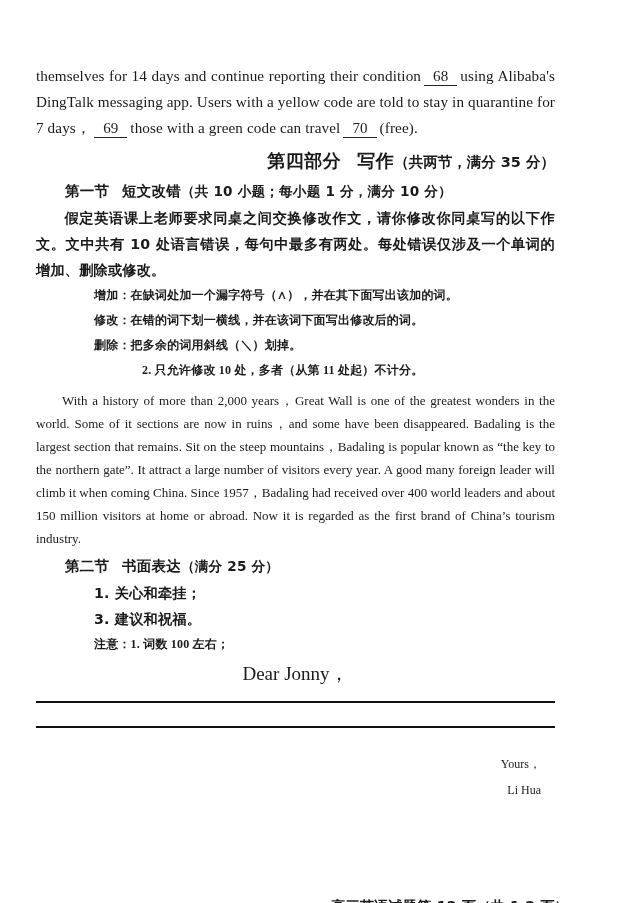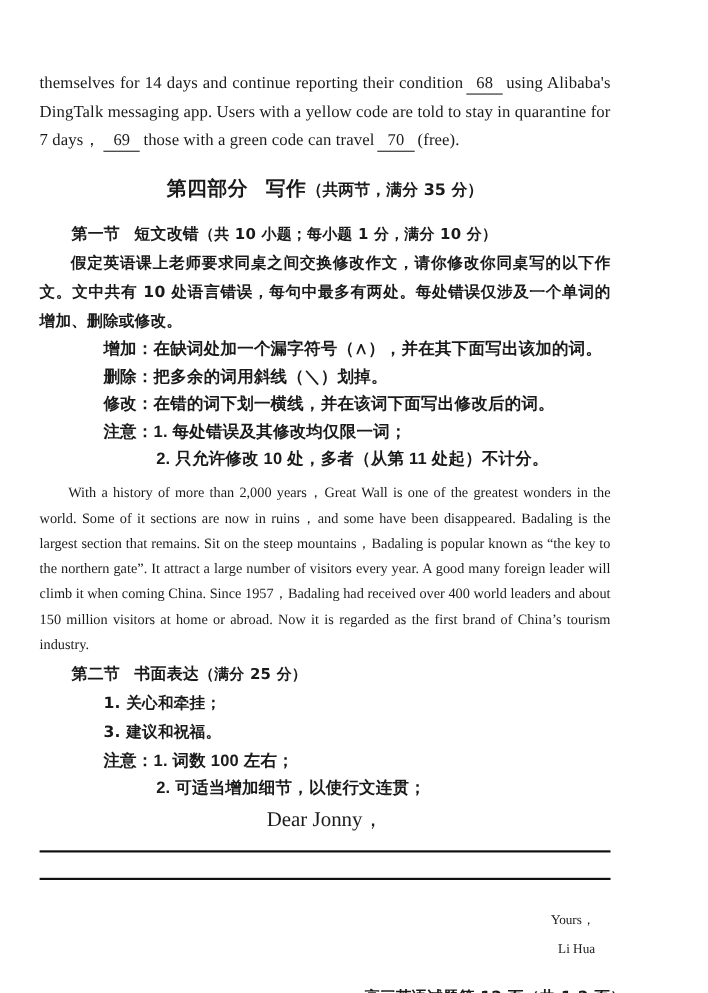--- a/index.html
+++ b/index.html
@@ -52,25 +52,25 @@
     border-bottom: 1px solid #222;
     padding: 0 9px;
     margin: 0 3px;
     line-height: 17px;
     text-align: center;
     font-size: 15px;
   }
 
   
   .part-title {
-    text-align: center;
+    text-align: right;
     font-family: "DejaVu Sans", "Liberation Sans", sans-serif;
     font-weight: bold;
     font-size: 18px;
-    line-height: 44px;
+    line-height: 22px;
     margin: 9px 0 4px 0;
     letter-spacing: 0.5px;
   }
   .part-title .paren {
     font-size: 14.5px;
     font-weight: bold;
     letter-spacing: 0;
   }
   .part-title .gap { display: inline-block; width: 16px; }
 
@@ -81,23 +81,23 @@
     line-height: 28px;
     margin: 2px 0 0 0;
     text-indent: 2em;
     letter-spacing: 0.2px;
   }
   .section-title .gap { display: inline-block; width: 13px; }
   .section-title .paren { font-size: 13.6px; }
 
   
   .rule-line {
-    font-family: Liberation Sans, sans-serif;
-    font-weight: bold;
-    font-size: 15px;
+    font-family: Liberation Serif, serif;
+    font-weight: bold;
+    font-size: 12px;
     line-height: 25px;
     margin: 0;
     padding-left: 58px;
     letter-spacing: 0.2px;
   }
   .rule-line.sub { padding-left: 106px; }
 
   
   .task-item {
     font-family: "DejaVu Sans", "Liberation Sans", sans-serif;
@@ -170,37 +170,35 @@
     <span>第四部分</span><span class="gap"></span><span>写作</span><span class="paren">（共两节，满分 35 分）</span>
   </div>
 
   <div class="section-title">
     <span>第一节</span><span class="gap"></span><span>短文改错</span><span class="paren">（共 10 小题；每小题 1 分，满分 10 分）</span>
   </div>
 
   <p class="para para-cn indent2">假定英语课上老师要求同桌之间交换修改作文，请你修改你同桌写的以下作文。文中共有 10 处语言错误，每句中最多有两处。每处错误仅涉及一个单词的增加、删除或修改。</p>
 
   <p class="rule-line">增加：在缺词处加一个漏字符号（∧），并在其下面写出该加的词。</p>
+  <p class="rule-line">修改：在错的词下划一横线，并在该词下面写出修改后的词。</p>
   <p class="rule-line">删除：把多余的词用斜线（＼）划掉。</p>
-  <p class="rule-line">修改：在错的词下划一横线，并在该词下面写出修改后的词。</p>
-  <p class="rule-line">注意：1. 每处错误及其修改均仅限一词；</p>
   <p class="rule-line sub">2. 只允许修改 10 处，多者（从第 11 处起）不计分。</p>
 
   <p class="essay para-en indent2">With a history of more than 2,000 years，Great Wall is one of the greatest wonders in the world.  Some of it sections are now in ruins，and some have been disappeared.  Badaling is the largest section that remains.  Sit on the steep mountains，Badaling is popular known as “the key to the northern gate”.  It attract a large number of visitors every year.  A good many foreign leader will climb it when coming China.  Since 1957，Badaling had received over 400 world leaders and about 150 million visitors at home or abroad.  Now it is regarded as the first brand of China’s tourism industry.</p>
 
   <div class="section-title">
     <span>第二节</span><span class="gap"></span><span>书面表达</span><span class="paren">（满分 25 分）</span>
   </div>
 
 
   <p class="task-item">1. 关心和牵挂；</p>
   <p class="task-item">3. 建议和祝福。</p>
 
   <p class="rule-line">注意：1. 词数 100 左右；</p>
-  <p class="rule-line sub">2. 可适当增加细节，以使行文连贯；</p>
 
   <p class="salutation para-en">Dear Jonny，</p>
 
   <div class="answer-lines">
     <div class="answer-rule"></div>
     <div class="answer-rule"></div>
   </div>
 
   <p class="sign para-en">Yours，</p>
   <p class="sign para-en">Li Hua</p>

